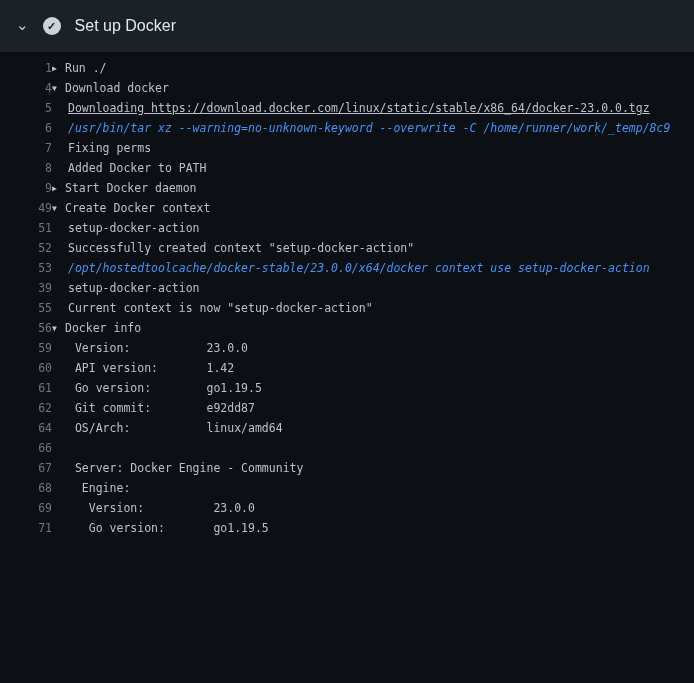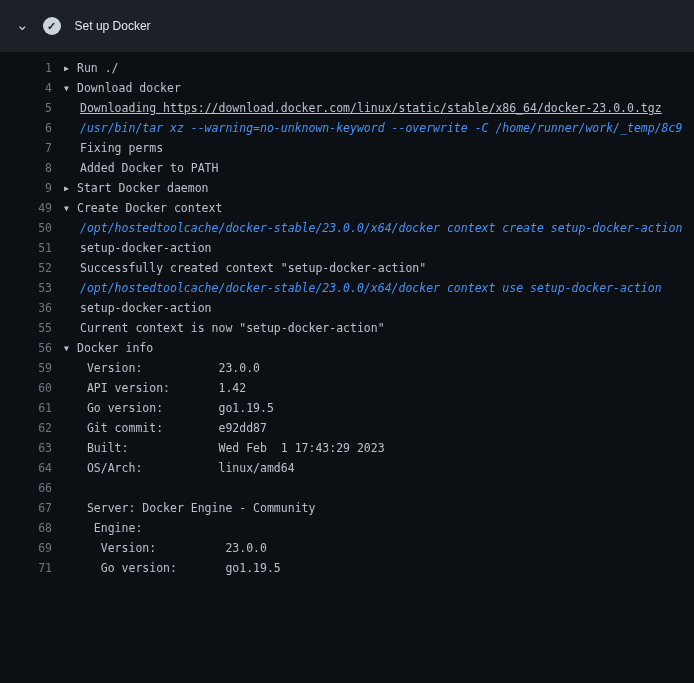--- a/index.html
+++ b/index.html
@@ -16,34 +16,34 @@
     display: flex; align-items: center;
     padding: 0 16px; gap: 14px;
   }
   .chev { color: #c9d1d9; font-size: 15px; line-height: 1; cursor: pointer; transform: translateY(-2px); }
   .check {
     width: 18px; height: 18px; border-radius: 50%;
     background: #ccd3db; color: #1c2128;
     display: flex; align-items: center; justify-content: center;
     font-size: 11px; font-weight: bold; flex: 0 0 18px;
   }
-  .title { color: #e3e9f0; font-size: 12px; }
+  .title { color: #e3e9f0; font-size: 16px; }
 
   .log {
     padding-top: 6px;
     font-family: "DejaVu Sans Mono", "Liberation Mono", monospace;
     font-size: 11.5px;
   }
   .row { display: flex; height: 20px; line-height: 20px; white-space: pre; }
   .row.grouprow { cursor: pointer; }
   .num {
     flex: 0 0 52px; width: 52px; text-align: right;
     color: #6e7681; user-select: none; cursor: pointer;
   }
-  .content { margin-left: 12px; flex: 1; overflow: hidden; color: #bac1cb; }
+  .content { flex: 1; overflow: hidden; color: #bac1cb; }
   .content.plain, .content.cmd, .content.link { padding-left: 16px; }
   .content.cmd { color: #4693f8; font-style: italic; }
   .link { text-decoration: underline; cursor: pointer; }
   .arrow {
     display: inline-block; width: 13px;
     font-size: 8px; color: #bac1cb; vertical-align: 1px;
   }
 </style>
 </head>
 <body>
@@ -56,32 +56,30 @@
   </div>
   <div class="log">
       <div class="row grouprow"><span class="num">1</span><span class="content group"><span class="arrow">▶</span><span>Run ./</span></span></div>
       <div class="row grouprow"><span class="num">4</span><span class="content group"><span class="arrow">▼</span><span>Download docker</span></span></div>
       <div class="row"><span class="num">5</span><span class="content link"><span>Downloading </span><span class="link">https://download.docker.com/linux/static/stable/x86_64/docker-23.0.0.tgz</span></span></div>
       <div class="row"><span class="num">6</span><span class="content cmd">/usr/bin/tar xz --warning=no-unknown-keyword --overwrite -C /home/runner/work/_temp/8c9</span></div>
       <div class="row"><span class="num">7</span><span class="content plain">Fixing perms</span></div>
       <div class="row"><span class="num">8</span><span class="content plain">Added Docker to PATH</span></div>
       <div class="row grouprow"><span class="num">9</span><span class="content group"><span class="arrow">▶</span><span>Start Docker daemon</span></span></div>
       <div class="row grouprow"><span class="num">49</span><span class="content group"><span class="arrow">▼</span><span>Create Docker context</span></span></div>
-      <div class="row"><span class="num">50</span><span class="content cmd">/opt/hostedtoolcache/docker-stable/23.0.0/x64/docker context create setup-docker-action</span></div>
       <div class="row"><span class="num">51</span><span class="content plain">setup-docker-action</span></div>
       <div class="row"><span class="num">52</span><span class="content plain">Successfully created context "setup-docker-action"</span></div>
       <div class="row"><span class="num">53</span><span class="content cmd">/opt/hostedtoolcache/docker-stable/23.0.0/x64/docker context use setup-docker-action</span></div>
-      <div class="row"><span class="num">36</span><span class="content plain">setup-docker-action</span></div>
+      <div class="row"><span class="num">39</span><span class="content plain">setup-docker-action</span></div>
       <div class="row"><span class="num">55</span><span class="content plain">Current context is now "setup-docker-action"</span></div>
       <div class="row grouprow"><span class="num">56</span><span class="content group"><span class="arrow">▼</span><span>Docker info</span></span></div>
       <div class="row"><span class="num">59</span><span class="content plain"> Version:           23.0.0</span></div>
       <div class="row"><span class="num">60</span><span class="content plain"> API version:       1.42</span></div>
       <div class="row"><span class="num">61</span><span class="content plain"> Go version:        go1.19.5</span></div>
       <div class="row"><span class="num">62</span><span class="content plain"> Git commit:        e92dd87</span></div>
-      <div class="row"><span class="num">63</span><span class="content plain"> Built:             Wed Feb  1 17:43:29 2023</span></div>
       <div class="row"><span class="num">64</span><span class="content plain"> OS/Arch:           linux/amd64</span></div>
       <div class="row"><span class="num">66</span><span class="content plain"></span></div>
       <div class="row"><span class="num">67</span><span class="content plain"> Server: Docker Engine - Community</span></div>
       <div class="row"><span class="num">68</span><span class="content plain">  Engine:</span></div>
       <div class="row"><span class="num">69</span><span class="content plain">   Version:          23.0.0</span></div>
       <div class="row"><span class="num">71</span><span class="content plain">   Go version:       go1.19.5</span></div>
     </div>
 </div>
 
 </body></html>

